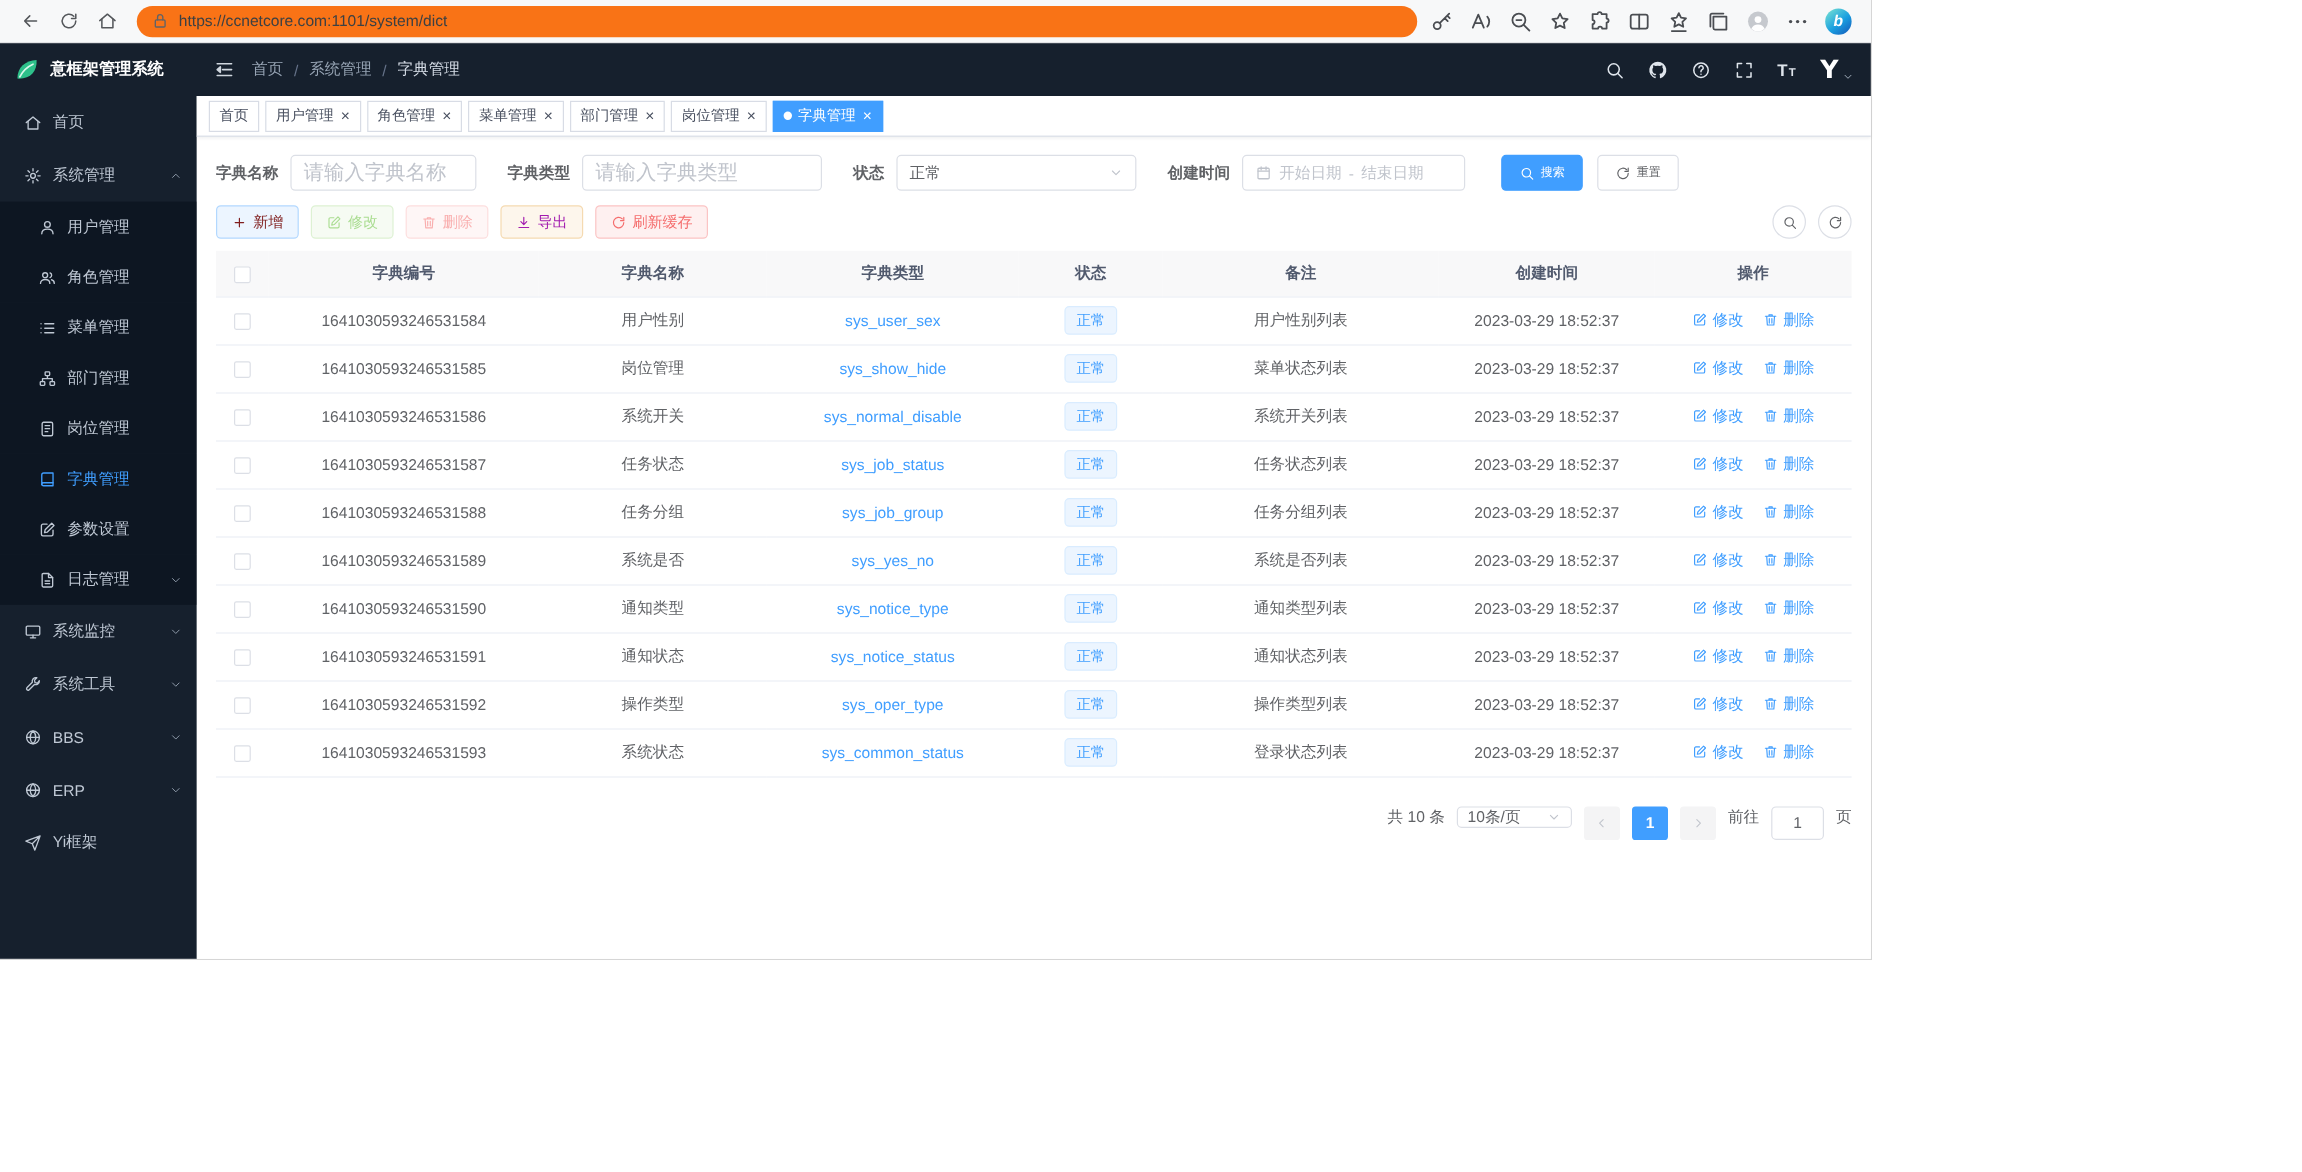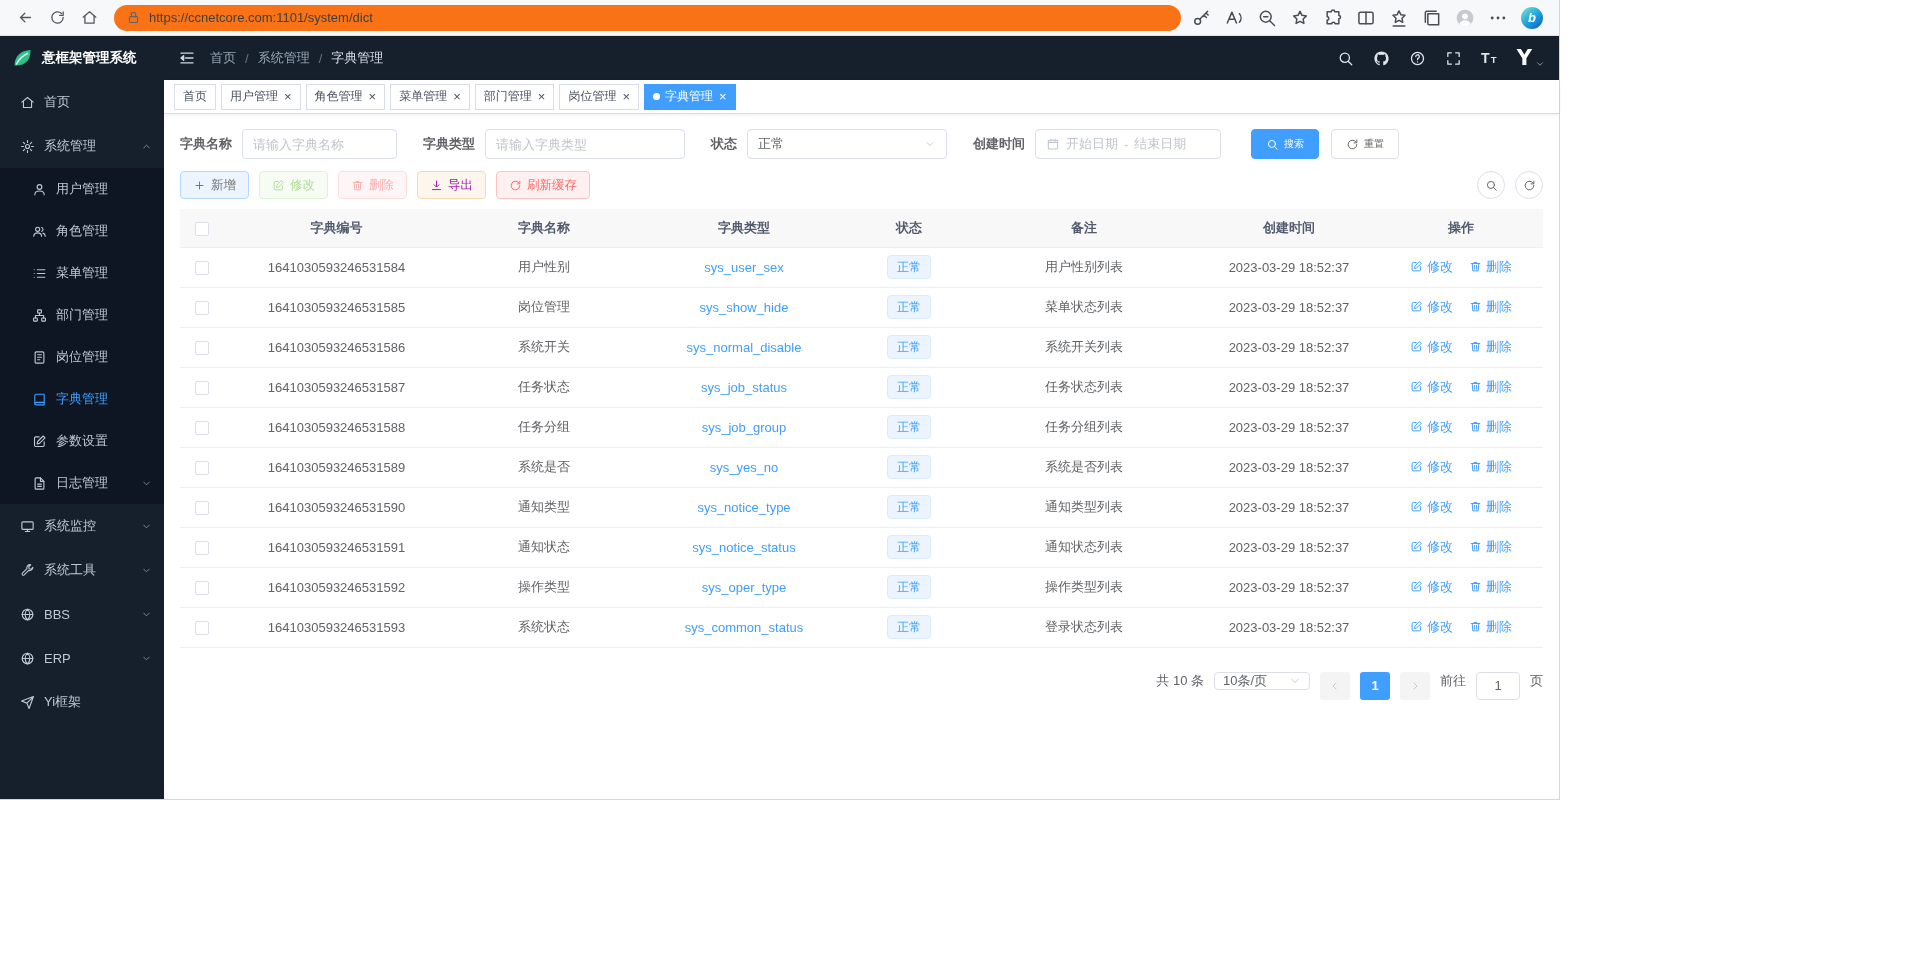--- a/index.html
+++ b/index.html
@@ -55,38 +55,38 @@
   .tag{height:26px;display:inline-flex;align-items:center;gap:5px;padding:0 8px;border:1px solid #d8dce5;background:#fff;
     color:#495060;font-size:12px;cursor:pointer;white-space:nowrap}
   .tag .close{font-size:13px;line-height:1;margin-left:1px}
   .tag.active{background:#409eff;border-color:#409eff;color:#fff}
   .dot{width:7px;height:7px;border-radius:50%;background:#fff;flex:none}
   
   .content{flex:1;padding:12px 16px 0;overflow:hidden}
   .filter-row{display:flex;align-items:center;margin-top:3px}
   .f-label{font-weight:700;color:#606266;margin-right:10px;white-space:nowrap}
   .gap{width:26px;flex:none}
-  .inp{height:30px;border:1px solid #dcdfe6;border-radius:4px;font-size:13px;color:#15803d;padding:0 10px;background:#fff;outline:none}
+  .inp{height:30px;border:1px solid #dcdfe6;border-radius:4px;font-size:17px;color:#15803d;padding:0 10px;background:#fff;outline:none}
   .inp::placeholder{color:#c0c4cc}
   .w155{width:155px}.w200{width:200px}
   .box{display:inline-flex;align-items:center;height:30px;border:1px solid #dcdfe6;border-radius:4px;background:#fff;
     font-size:13px;color:#606266;padding:0 10px;gap:6px;cursor:pointer}
   .ph{color:#c0c4cc}
   .caret{width:12px;height:12px;color:#c0c4cc;display:inline-flex;margin-left:auto}
   .caret svg{width:100%;height:100%}
   .cal{width:14px;height:14px;color:#c0c4cc;display:inline-flex}
   .cal svg{width:100%;height:100%}
   .daterange{width:186px;justify-content:flex-start}
   .btn{height:30px;padding:0 14px;border-radius:4px;font-size:10px;display:inline-flex;align-items:center;gap:5px;
     border:1px solid transparent;cursor:pointer;white-space:nowrap;font-family:inherit}
   .btn .ic{width:13px;height:13px;display:inline-flex}
   .btn .ic svg{width:100%;height:100%}
   .btn-primary{background:#409eff;border-color:#409eff;color:#fff}
   .btn-default{background:#fff;border-color:#dcdfe6;color:#606266}
-  .btn-pp{background:#ecf5ff;border-color:#b3d8ff;color:#737373}
+  .btn-pp{background:#ecf5ff;border-color:#b3d8ff;color:#7f1d1d}
   .btn-ps{background:#f0f9eb;border-color:#c2e7b0;color:#67c23a}
   .btn-pd{background:#fef0f0;border-color:#fbc4c4;color:#f56c6c}
   .btn-pw{background:#fdf6ec;border-color:#f5dab1;color:#a21caf}
   .btn.sm{height:28px;padding:0 12px;font-size:12.5px}
   .btn.disabled{opacity:.55;cursor:not-allowed}
   .toolbar-row{display:flex;align-items:center;gap:10px;margin-top:12px}
   .spacer{flex:1}
   .circle-btn{width:28px;height:28px;border-radius:50%;border:1px solid #dcdfe6;background:#fff;color:#606266;
     display:inline-flex;align-items:center;justify-content:center;cursor:pointer}
   .circle-btn .ic{width:13px;height:13px;display:inline-flex}

